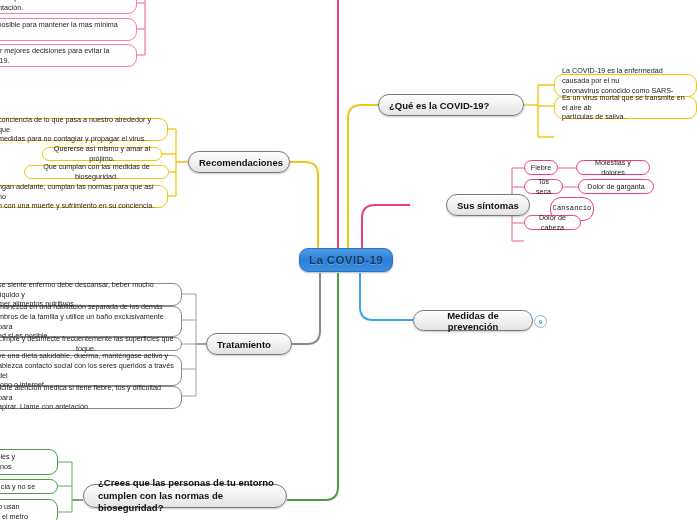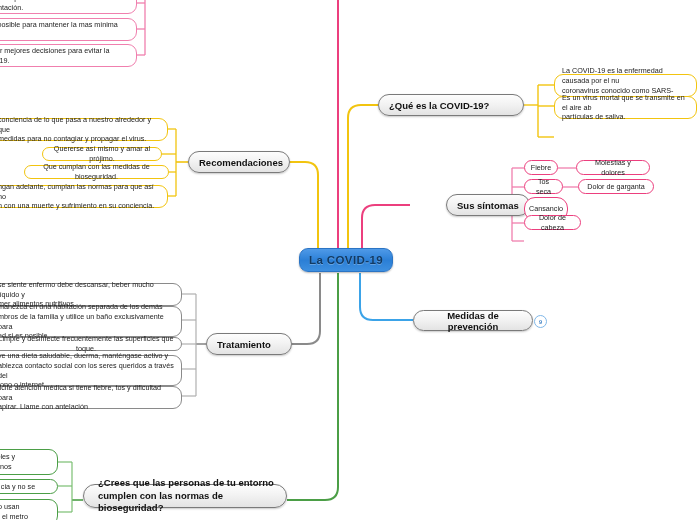--- a/index.html
+++ b/index.html
@@ -194,21 +194,21 @@
   </div>
   <div class="node leaf pill p-border" style="left:576px; top:160px; width:74px; height:15px;">
     <span>Molestias y dolores</span>
   </div>
   <div class="node leaf pill p-border" style="left:524px; top:179px; width:39px; height:15px;">
     <span>Tos seca</span>
   </div>
   <div class="node leaf pill p-border" style="left:578px; top:179px; width:76px; height:15px;">
     <span>Dolor de garganta</span>
   </div>
-  <div class="node leaf pill p-border" style="left:524px; top:197px; width:44px; height:24px;">
+  <div class="node leaf pill p-border" style="left:550px; top:197px; width:44px; height:24px;font-family:Liberation Mono, monospace;">
     <span>Cansancio</span>
   </div>
   <div class="node leaf pill p-border" style="left:524px; top:215px; width:57px; height:15px;">
     <span>Dolor de cabeza</span>
   </div>
 
   <div class="node lvl1" style="left:413px; top:310px; width:120px; height:21px;">
     <span>Medidas de prevención</span>
   </div>
   <div class="collapse-dot" style="left:534px; top:315px;">

